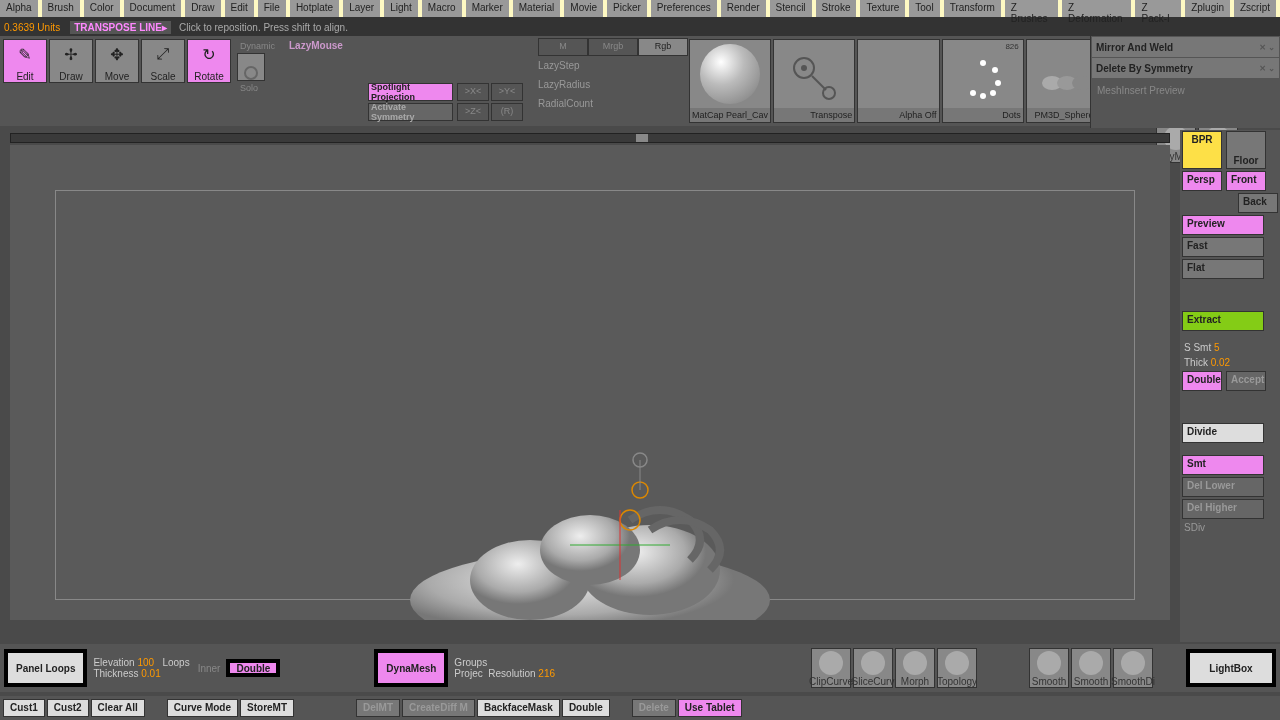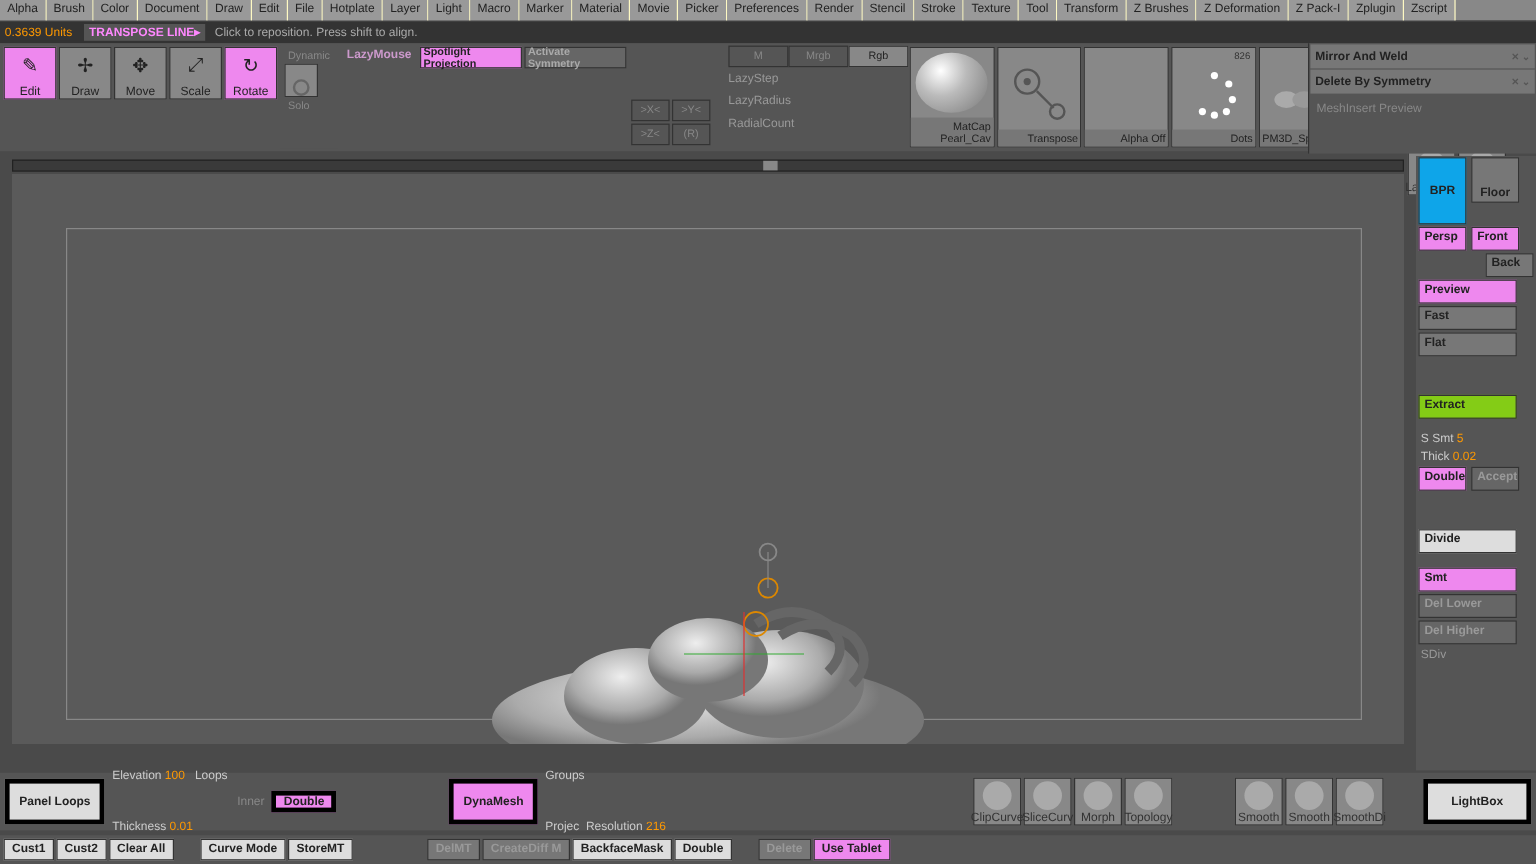--- a/index.html
+++ b/index.html
@@ -1,28 +1,28 @@
 <!DOCTYPE html>
 <html><head>
 <meta charset="utf-8">
 <style>
 *{margin:0;padding:0;box-sizing:border-box;font-family:Arial,sans-serif;font-size:10px;user-select:none}
 body{background:#4a4a4a;width:1280px;height:720px;overflow:hidden;position:relative}
 .topmenu{display:flex;background:#888;height:18px;border-bottom:1px solid #333}
-.topmenu .mitem{padding:2px 6px;color:#222;cursor:pointer;border-right:1px solid #fef9c3;background:#999;font-size:10px}
+.topmenu .mitem{padding:2px 6px;color:#222;cursor:pointer;border-right:4px solid #fef9c3;background:#999;font-size:10px}
 .statusbar{height:18px;background:#333;color:#ccc;display:flex;align-items:center;padding:0 4px;font-size:10px}
 .statusbar .units{color:#f90;margin-right:10px}
 .statusbar .transpose{color:#f8f;background:#555;padding:1px 4px;margin-right:8px;font-weight:bold}
 .statusbar .hint{color:#aaa}
 .toolbar{display:flex;background:#555;height:90px;padding:2px}
 .tbtn{width:44px;height:44px;background:#888;border:1px solid #333;margin:1px;display:flex;flex-direction:column;align-items:center;justify-content:flex-end;font-size:9px;color:#222;position:relative}
 .tbtn.active{background:#e8e}
 .tbtn .icon{width:24px;height:24px;margin-bottom:2px}
 .tgrp2{display:flex}
-.modegrp{display:flex;flex-direction:row;margin-left:2px}
+.modegrp{display:flex;flex-direction:column;margin-left:20px}
 .modebtn{width:85px;height:18px;background:#e8e;color:#222;border:1px solid #333;margin:1px;padding:2px;font-size:9px;font-weight:bold;display:flex;align-items:center}
 .modebtn.inactive{background:#666;color:#aaa}
 .dynsec{background:#555;padding:2px;margin-left:2px}
 .dynlbl{color:#888;font-size:9px;padding:1px 4px}
 .dynbtn{color:#c9c;font-size:10px;padding:2px 4px;font-weight:bold}
 .xyzgrp{display:flex;flex-direction:column;margin-left:2px}
 .xyzbtn{width:32px;height:18px;background:#555;color:#888;border:1px solid #333;margin:1px;text-align:center;padding:2px;font-size:9px}
 .lazygrp{display:flex;flex-direction:column;margin-left:4px}
 .lazylbl{color:#999;font-size:10px;padding:4px}
 .bigtool{width:88px;height:84px;background:#888;border:1px solid #333;margin:1px;display:flex;flex-direction:column;align-items:center;justify-content:flex-end;position:relative}
@@ -30,21 +30,21 @@
 .mrgbgrp{display:flex;margin-left:4px}
 .mrgbbtn{width:50px;height:18px;background:#555;color:#888;border:1px solid #333;text-align:center;padding:2px;font-size:9px}
 .mrgbbtn.active{background:#888;color:#222}
 .canvas{position:absolute;left:10px;top:145px;width:1160px;height:475px;background:#5a5a5a}
 .canvasframe{position:absolute;left:45px;top:45px;width:1080px;height:410px;border:1px solid #888}
 .model{position:absolute;left:50%;bottom:0;transform:translateX(-50%);width:480px;height:180px}
 .bottombar{position:absolute;bottom:28px;left:0;width:100%;height:48px;background:#555;display:flex;align-items:center;padding:2px}
 .bbtn{height:38px;background:#ddd;color:#222;border:4px solid #000000;margin:2px;padding:4px 8px;font-size:10px;font-weight:bold;display:flex;align-items:center}
 .bbtn.sm{height:18px;padding:2px 6px}
 .bbtn.active{background:#e8e}
-.bparam{color:#ccc;font-size:10px;margin:16px 4px}
+.bparam{color:#ccc;font-size:10px;margin:0 4px}
 .bparam .val{color:#f90}
 .footer{position:absolute;bottom:0;left:0;width:100%;height:24px;background:#555;display:flex;align-items:center;padding:2px}
 .fbtn{height:18px;background:#ddd;color:#222;border:1px solid #333;margin:1px;padding:2px 6px;font-size:10px;font-weight:bold}
 .fbtn.dim{background:#777;color:#999}
 .sphere{width:60px;height:60px;border-radius:50%;background:radial-gradient(circle at 35% 30%,#fff,#bbb 40%,#777);margin:4px auto}
 .iconholder{display:flex;flex-wrap:wrap;margin-left:2px}
 .smicon{width:40px;height:40px;background:#888;border:1px solid #333;margin:1px;display:flex;flex-direction:column;align-items:center;justify-content:flex-end;font-size:8px;color:#333}
 .smicon.active{background:#e8e}
 .smicon .ci{width:24px;height:24px;border-radius:50%;background:#aaa;margin-bottom:1px}
 .rsidecol{position:absolute;right:0;top:130px;width:100px;bottom:78px;background:#555;display:flex;flex-direction:column}
@@ -277,21 +277,21 @@
     <circle cx="280" cy="80" r="10" fill="none" stroke="#d80" stroke-width="1.5"></circle>
     <circle cx="290" cy="20" r="7" fill="none" stroke="#888" stroke-width="1.5"></circle>
     <line x1="290" y1="50" x2="290" y2="20" stroke="#888"></line>
     <line x1="220" y1="105" x2="320" y2="105" stroke="#3a3"></line>
     <line x1="270" y1="70" x2="270" y2="140" stroke="#d33"></line>
   </svg>
 </div>
 
 <div class="rsidecol">
   <div class="rsrow">
-    <div class="rsb half" style="background:#0ea5e9;height:56px;display:flex;align-items:center;justify-content:center">
+    <div class="rsb half" style="background:#fde047;height:38px;display:flex;align-items:flex-start;justify-content:center">
         <span>BPR</span>
       </div>
     <div class="rsb half" style="height:38px;display:flex;align-items:flex-end;justify-content:center">
         <span>Floor</span>
       </div>
   </div>
   <div class="rsrow">
     <div class="rsb half active"><span>Persp</span></div>
     <div class="rsb half active"><span>Front</span></div>
   </div>

